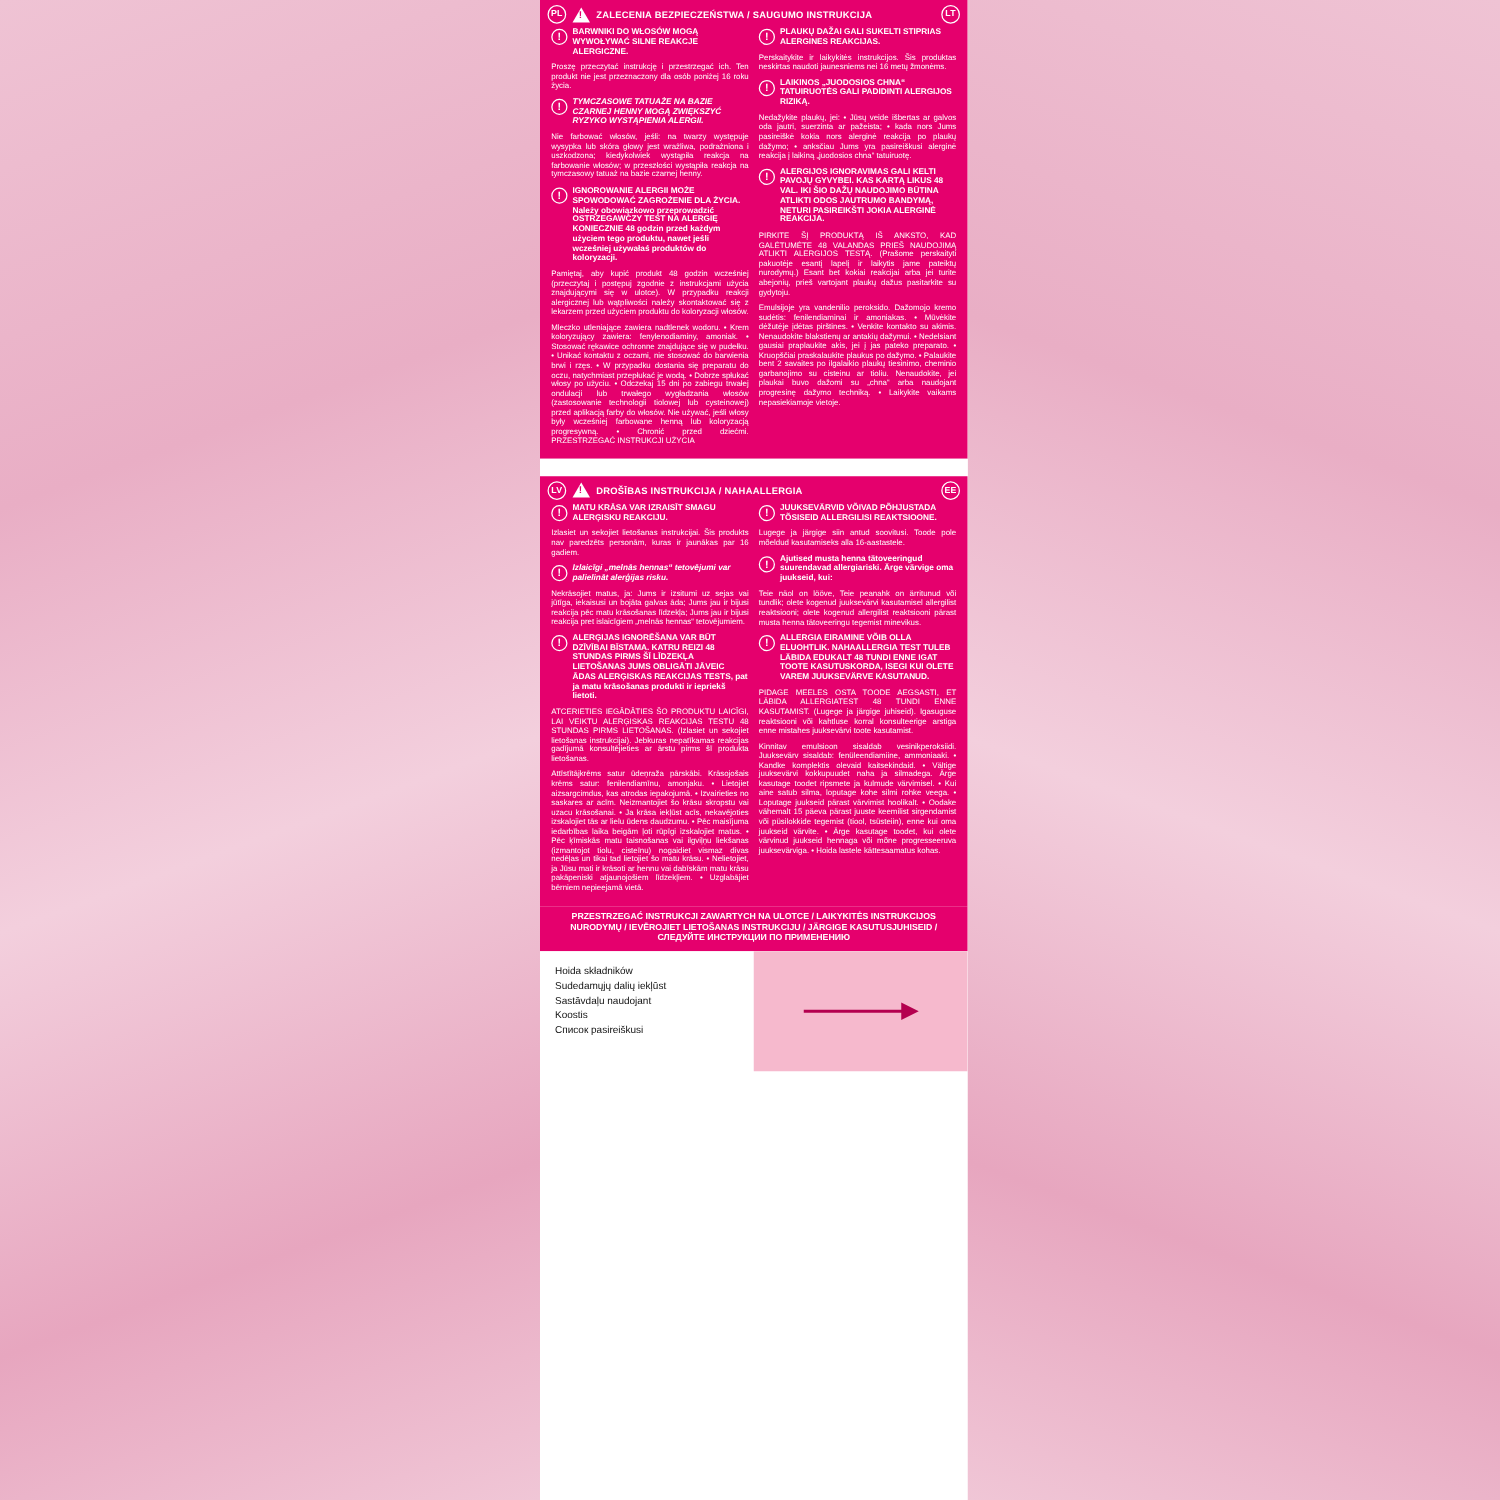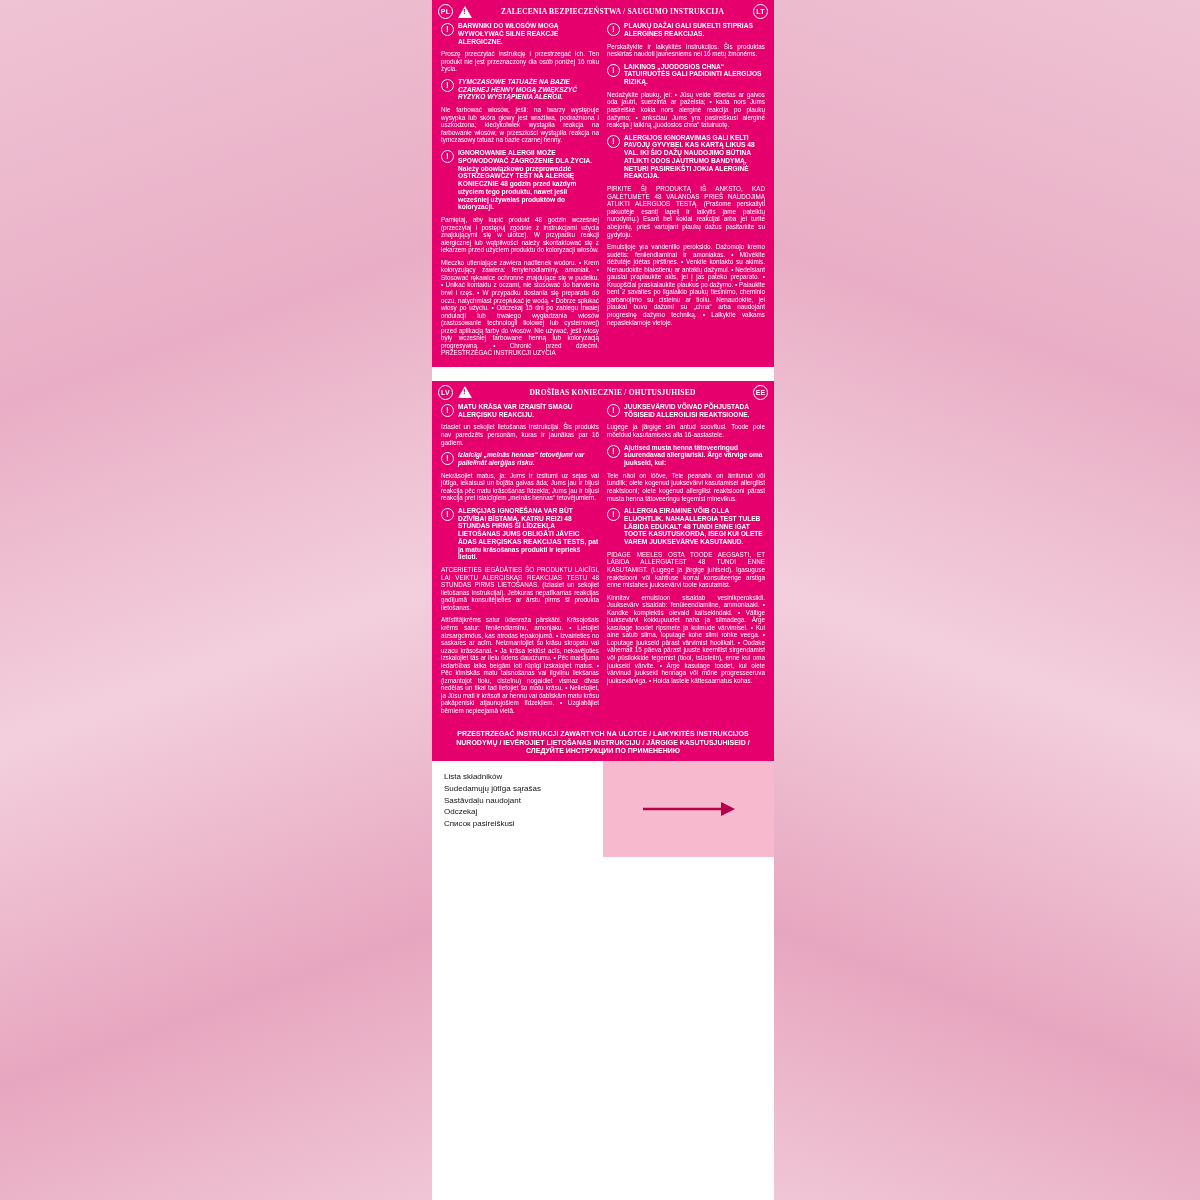--- a/index.html
+++ b/index.html
@@ -59,23 +59,22 @@
     border-bottom: 12px solid #ffffff;
     flex: 0 0 auto;
   }
   .warn-tri::after {
     content: "!";
     position: absolute; left: -2px; top: 2px;
     font-size: 8px; font-weight: bold; color: #e5006d;
     line-height: 1;
   }
   .panel-header .title {
-    flex: 1 1 auto; text-align: center;
+    flex: 1 1 auto; text-align: left;
     font-size: 7.5px;
-    font-family: Liberation Serif, serif;
   }
 
   .cols {
     display: flex;
     gap: 0;
     padding: 0 5px 5px 5px;
   }
   .col { width: 50%; padding: 0 4px; }
 
   .block { margin-bottom: 5px; }
@@ -203,21 +202,21 @@
         </div>
       </div>
     </div>
 
     <div class="gap"></div>
 
     <div class="panel">
       <div class="panel-header">
         <span class="lang-badge">LV</span>
         <span class="warn-tri"></span>
-        <span class="title">DROŠĪBAS KONIECZNIE / OHUTUSJUHISED</span>
+        <span class="title">DROŠĪBAS INSTRUKCIJA / NAHAALLERGIA</span>
         <span class="lang-badge">EE</span>
       </div>
 
       <div class="cols">
 
         <div class="col">
           <div class="block with-icon">
             <span class="excl">!</span>
             <span class="txt t-bold">MATU KRĀSA VAR IZRAISĪT SMAGU ALERĢISKU REAKCIJU.</span>
           </div>
@@ -269,24 +268,24 @@
             <div class="t-norm t-just">Kinnitav emulsioon sisaldab vesinikperoksiidi. Juuksevärv sisaldab: fenüleendiamiine, ammoniaaki. • Kandke komplektis olevaid kaitsekindaid. • Vältige juuksevärvi kokkupuudet naha ja silmadega. Ärge kasutage toodet ripsmete ja kulmude värvimisel. • Kui aine satub silma, loputage kohe silmi rohke veega. • Loputage juukseid pärast värvimist hoolikalt. • Oodake vähemalt 15 päeva pärast juuste keemilist sirgendamist või püsilokkide tegemist (tiool, tsüsteiin), enne kui oma juukseid värvite. • Ärge kasutage toodet, kui olete värvinud juukseid hennaga või mõne progresseeruva juuksevärviga. • Hoida lastele kättesaamatus kohas.</div>
           </div>
         </div>
       </div>
     </div>
 
     <div class="footer-bar">PRZESTRZEGAĆ INSTRUKCJI ZAWARTYCH NA ULOTCE / LAIKYKITĖS INSTRUKCIJOS NURODYMŲ / IEVĒROJIET LIETOŠANAS INSTRUKCIJU / JÄRGIGE KASUTUSJUHISEID / СЛЕДУЙТЕ ИНСТРУКЦИИ ПО ПРИМЕНЕНИЮ</div>
 
     <div class="footer-split">
       <div class="ingredients">
-        <div>Lista składników</div>
-        <div>Sudedamųjų jūtīga sąrašas</div>
+        <div>Hoida składników</div>
+        <div>Sudedamųjų dalių iekļūst</div>
         <div>Sastāvdaļu naudojant</div>
-        <div>Odczekaj</div>
+        <div>Koostis</div>
         <div>Список pasireiškusi</div>
       </div>
       <div class="arrow-box">
         <svg width="96" height="20" viewBox="0 0 96 20">
           <line x1="2" y1="10" x2="82" y2="10" stroke="#b4004f" stroke-width="2.4"></line>
           <polygon points="80,3 94,10 80,17" fill="#b4004f"></polygon>
         </svg>
       </div>
     </div>
 

